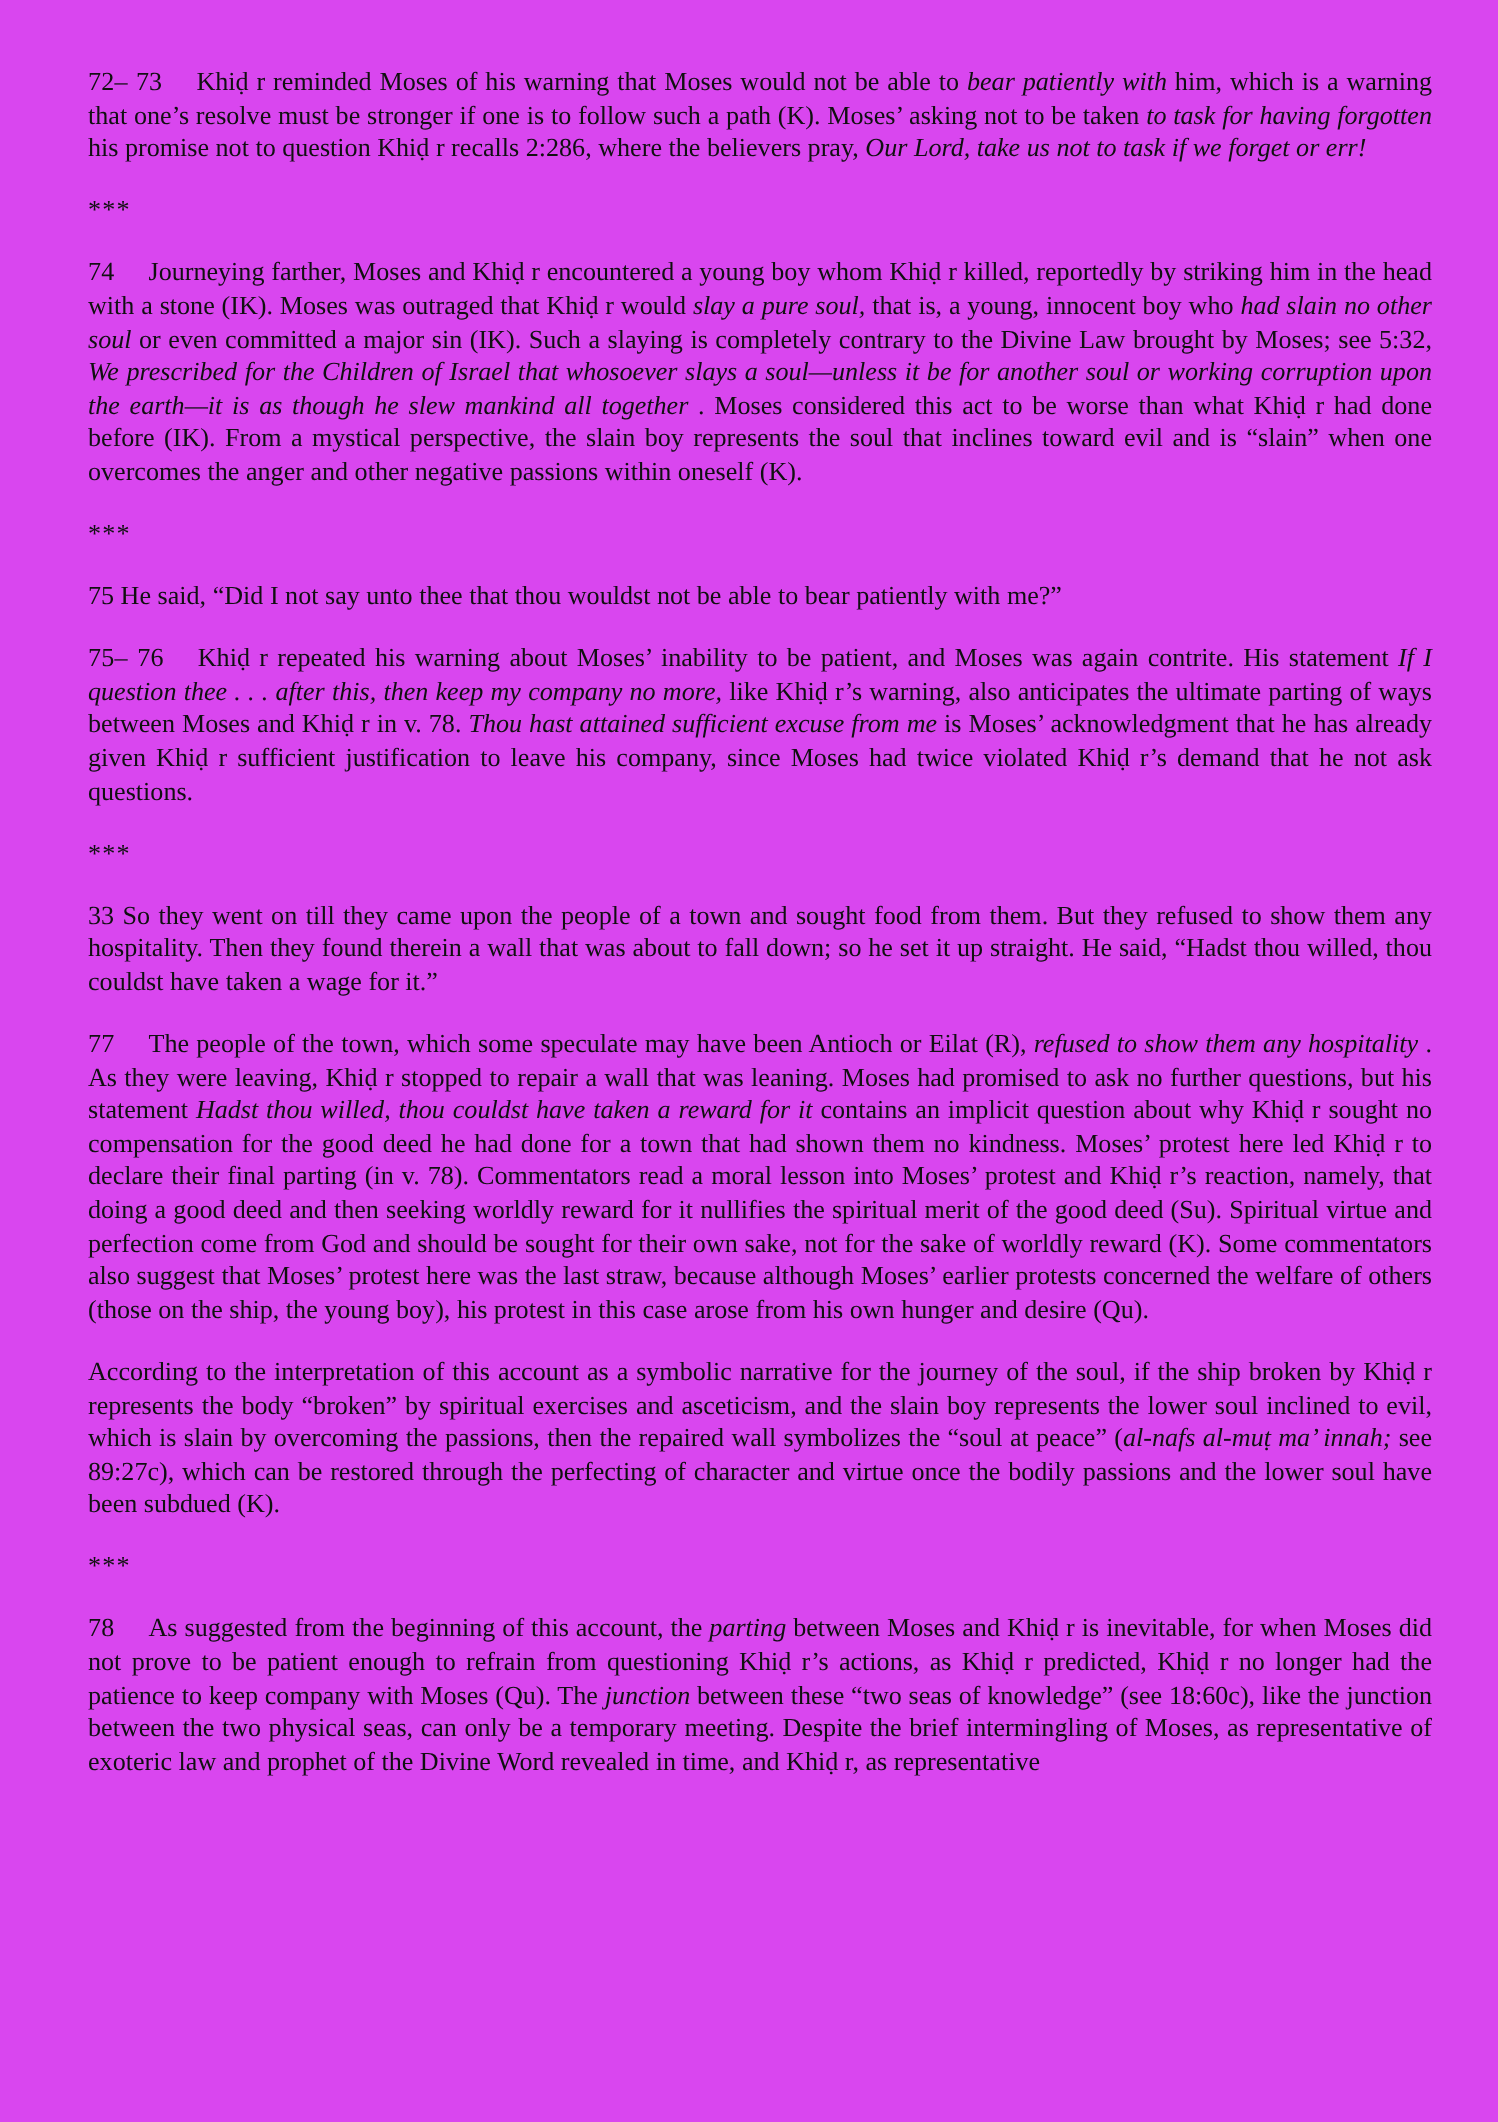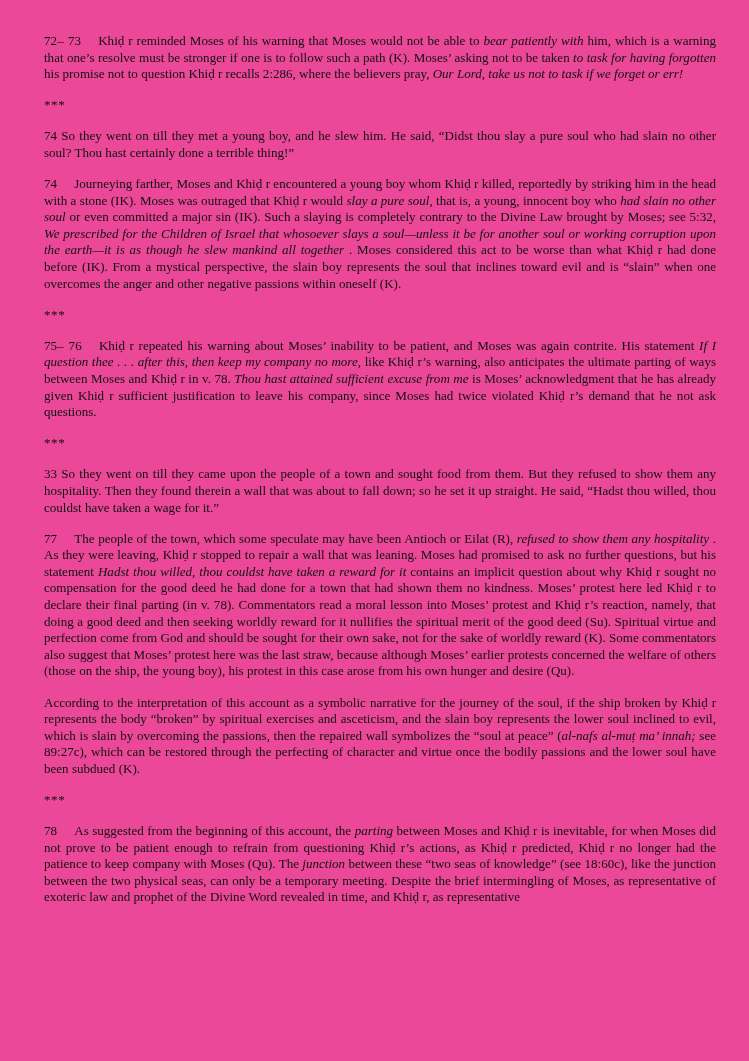--- a/index.html
+++ b/index.html
@@ -8,21 +8,21 @@
     background: #ffffff;
   }
   body {
     font-family: "Liberation Serif", "DejaVu Serif", serif;
     color: #101010;
   }
   .page {
     position: relative;
     width: 749px;
     height: 1061px;
-    background: #ec4899;
+    background: #d946ef;
     box-sizing: border-box;
     padding: 33px 33px 0 44px;
     overflow: hidden;
   }
   .content {
     width: 672px;
   }
   p {
     margin: 0 0 14.5px 0;
     font-size: 13.05px;
@@ -55,23 +55,23 @@
     letter-spacing: 0.6px;
   }
 </style>
 </head>
 <body>
 
 <div class="page">
   <div class="content" id="content">
       <p class="commentary"><span class="cnum">72– 73</span><span class="gap"></span><span>Khiḍ r reminded Moses of his warning that Moses would not be able to </span><i>bear patiently with</i><span> him, which is a warning that one’s resolve must be stronger if one is to follow such a path (K). Moses’ asking not to be taken </span><i>to task for having forgotten</i><span> his promise not to question Khiḍ r recalls 2:286, where the believers pray, </span><i>Our Lord, take us not to task if we forget or err!</i></p>
       <p class="sep">***</p>
-      <p class="verse"><span>74 So they went on till they met a young boy, and he slew him. He said, “Didst thou slay a pure soul who had slain no other soul? Thou hast certainly done a terrible thing!”</span></p>
       <p class="commentary"><span class="cnum">74</span><span class="gap"></span><span>Journeying farther, Moses and Khiḍ r encountered a young boy whom Khiḍ r killed, reportedly by striking him in the head with a stone (IK). Moses was outraged that Khiḍ r would </span><i>slay a pure soul,</i><span> that is, a young, innocent boy who </span><i>had slain no other soul</i><span> or even committed a major sin (IK). Such a slaying is completely contrary to the Divine Law brought by Moses; see 5:32, </span><i>We prescribed for the Children of Israel that whosoever slays a soul—unless it be for another soul or working corruption upon the earth—it is as though he slew mankind all together</i><span> . Moses considered this act to be worse than what Khiḍ r had done before (IK). From a mystical perspective, the slain boy represents the soul that inclines toward evil and is “slain” when one overcomes the anger and other negative passions within oneself (K).</span></p>
       <p class="sep">***</p>
+      <p class="verse"><span>75 He said, “Did I not say unto thee that thou wouldst not be able to bear patiently with me?”</span></p>
       <p class="commentary"><span class="cnum">75– 76</span><span class="gap"></span><span>Khiḍ r repeated his warning about Moses’ inability to be patient, and Moses was again contrite. His statement </span><i>If I question thee . . . after this, then keep my company no more,</i><span> like Khiḍ r’s warning, also anticipates the ultimate parting of ways between Moses and Khiḍ r in v. 78. </span><i>Thou hast attained sufficient excuse from me</i><span> is Moses’ acknowledgment that he has already given Khiḍ r sufficient justification to leave his company, since Moses had twice violated Khiḍ r’s demand that he not ask questions.</span></p>
       <p class="sep">***</p>
       <p class="verse"><span>33 So they went on till they came upon the people of a town and sought food from them. But they refused to show them any hospitality. Then they found therein a wall that was about to fall down; so he set it up straight. He said, “Hadst thou willed, thou couldst have taken a wage for it.”</span></p>
       <p class="commentary"><span class="cnum">77</span><span class="gap"></span><span>The people of the town, which some speculate may have been Antioch or Eilat (R), </span><i>refused to show them any hospitality</i><span> . As they were leaving, Khiḍ r stopped to repair a wall that was leaning. Moses had promised to ask no further questions, but his statement </span><i>Hadst thou willed, thou couldst have taken a reward for it</i><span> contains an implicit question about why Khiḍ r sought no compensation for the good deed he had done for a town that had shown them no kindness. Moses’ protest here led Khiḍ r to declare their final parting (in v. 78). Commentators read a moral lesson into Moses’ protest and Khiḍ r’s reaction, namely, that doing a good deed and then seeking worldly reward for it nullifies the spiritual merit of the good deed (Su). Spiritual virtue and perfection come from God and should be sought for their own sake, not for the sake of worldly reward (K). Some commentators also suggest that Moses’ protest here was the last straw, because although Moses’ earlier protests concerned the welfare of others (those on the ship, the young boy), his protest in this case arose from his own hunger and desire (Qu).</span></p>
       <p><span>According to the interpretation of this account as a symbolic narrative for the journey of the soul, if the ship broken by Khiḍ r represents the body “broken” by spiritual exercises and asceticism, and the slain boy represents the lower soul inclined to evil, which is slain by overcoming the passions, then the repaired wall symbolizes the “soul at peace” (</span><i>al-nafs al-muṭ ma’ innah;</i><span> see 89:27c), which can be restored through the perfecting of character and virtue once the bodily passions and the lower soul have been subdued (K).</span></p>
       <p class="sep">***</p>
       <p class="commentary"><span class="cnum">78</span><span class="gap"></span><span>As suggested from the beginning of this account, the </span><i>parting</i><span> between Moses and Khiḍ r is inevitable, for when Moses did not prove to be patient enough to refrain from questioning Khiḍ r’s actions, as Khiḍ r predicted, Khiḍ r no longer had the patience to keep company with Moses (Qu). The </span><i>junction</i><span> between these “two seas of knowledge” (see 18:60c), like the junction between the two physical seas, can only be a temporary meeting. Despite the brief intermingling of Moses, as representative of exoteric law and prophet of the Divine Word revealed in time, and Khiḍ r, as representative</span></p>
     </div>
 </div>
 

